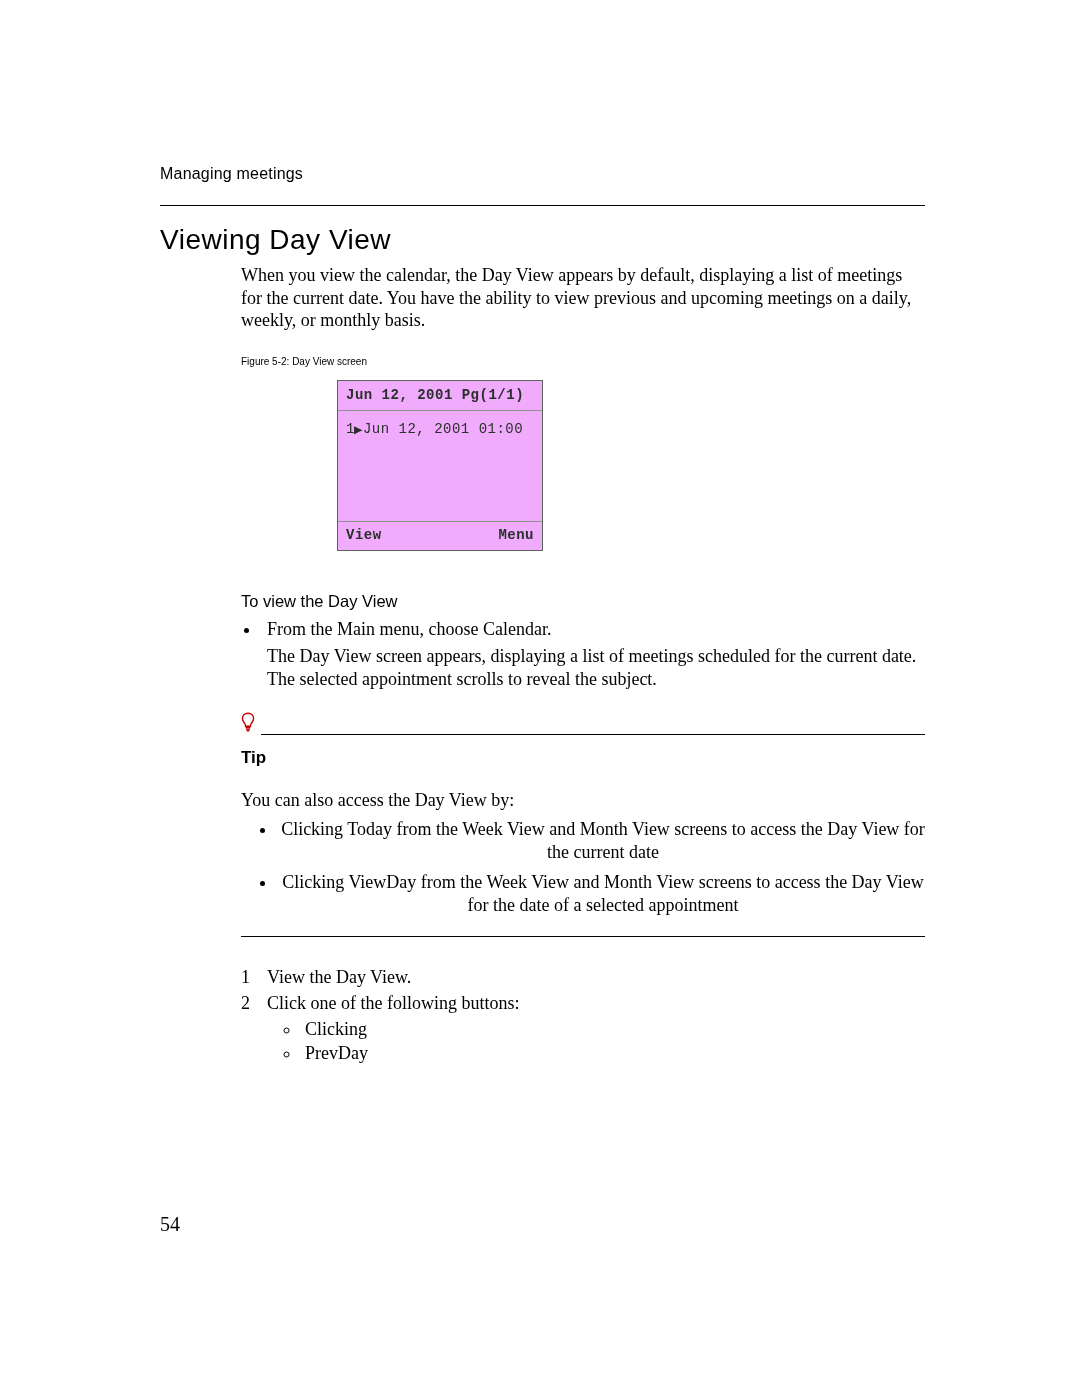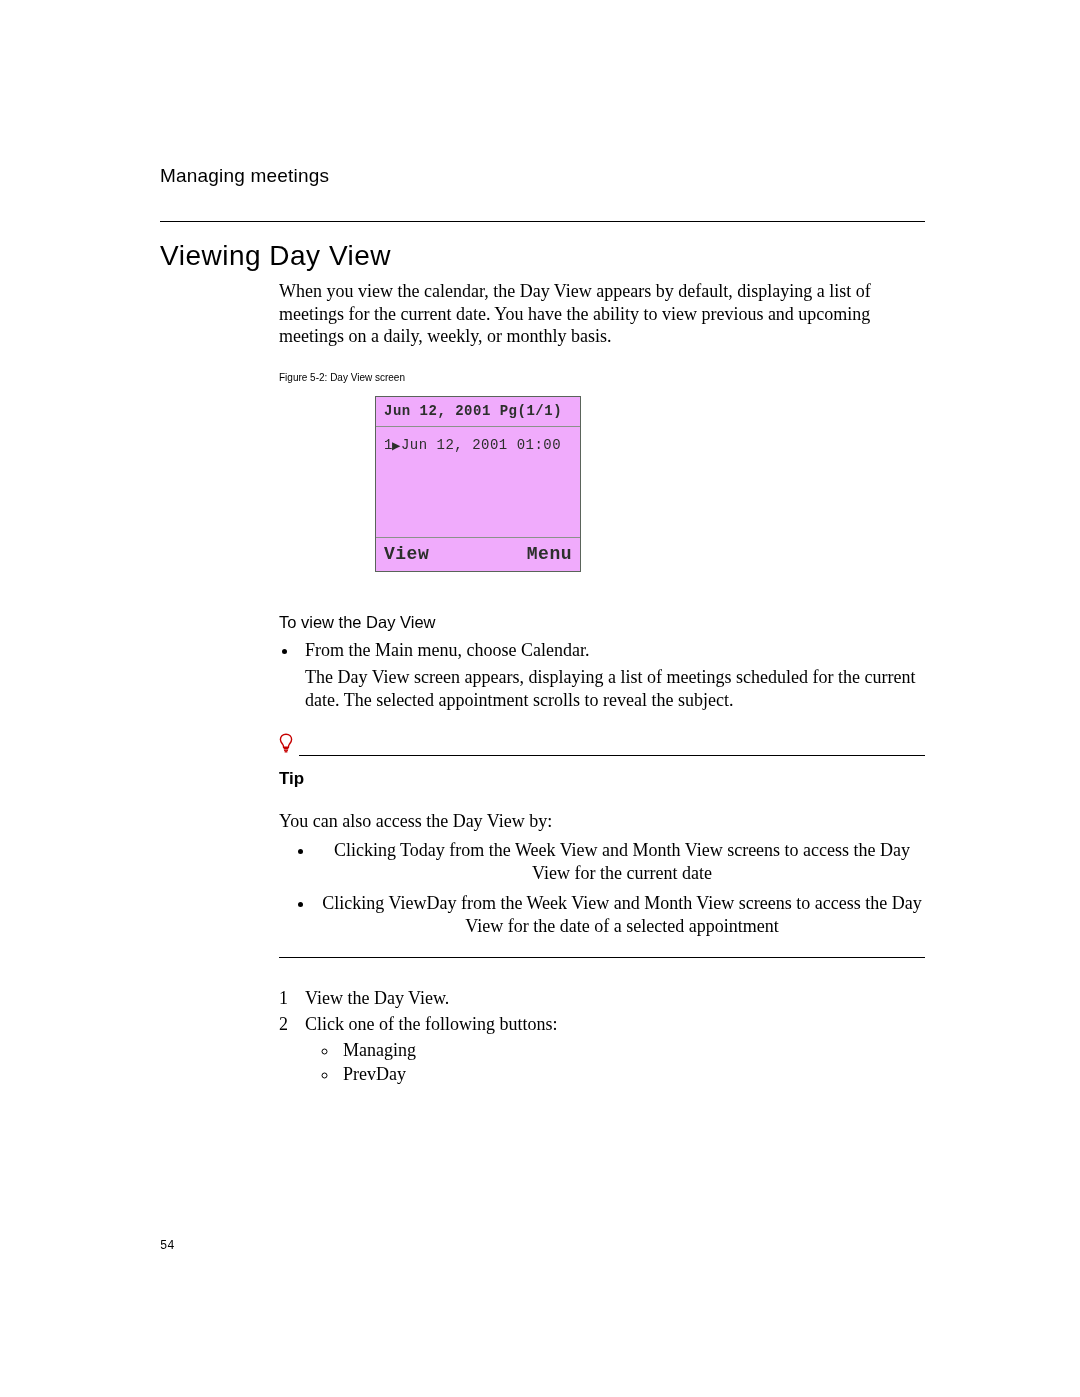--- a/index.html
+++ b/index.html
@@ -11,38 +11,38 @@
   }
   .page {
     width: 1080px;
     height: 1397px;
     position: relative;
     box-sizing: border-box;
     padding: 165px 155px 0 160px;
   }
   .chapter-header {
     font-family: Arial, Helvetica, sans-serif;
-    font-size: 19px;
+    font-size: 16px;
     letter-spacing: 0.2px;
-    margin-bottom: 34px;
+    margin-bottom: 22px;
   }
   .hr-top {
     border: none;
     border-top: 1.5px solid #000;
     margin: 0 0 18px 0;
   }
   .section-title {
     font-family: Arial, Helvetica, sans-serif;
     font-size: 28px;
     font-weight: 400;
     letter-spacing: 0.5px;
     margin: 0 0 8px 0;
   }
   .body-block {
-    margin-left: 119px;
+    margin-left: 81px;
     font-size: 18px;
     line-height: 1.25;
   }
   .intro-para {
     margin: 0 0 24px 0;
   }
   .figure-caption {
     font-family: Arial, Helvetica, sans-serif;
     font-size: 10px;
     margin: 0 0 12px 0;
@@ -75,21 +75,21 @@
   .screen-cursor {
     display: inline-block;
     position: relative;
     top: 1px;
   }
   .screen-foot {
     display: flex;
     justify-content: space-between;
     padding: 5px 8px 6px 8px;
     border-top: 1px solid #8a938a;
-    font-size: 18px;
+    font-size: 14px;
     font-weight: bold;
     letter-spacing: 0.5px;
     gap: 12px;
   }
   .subhead {
     font-family: Arial, Helvetica, sans-serif;
     font-size: 16.5px;
     margin: 0 0 6px 0;
   }
   ul.proc {
@@ -178,23 +178,23 @@
     padding-left: 24px;
   }
   ul.sub-bullets > li {
     font-size: 18px;
     line-height: 1.35;
     padding-left: 4px;
   }
   .page-number {
     position: absolute;
     left: 160px;
-    bottom: 144px;
-    font-family: Liberation Mono, monospace;
-    font-size: 12px;
+    bottom: 161px;
+    font-family: Liberation Serif, serif;
+    font-size: 20px;
   }
 </style>
 </head>
 <body>
 
 <div class="page">
 
   <div class="chapter-header">Managing meetings</div>
   <hr class="hr-top">
 
@@ -248,21 +248,21 @@
         </div>
       </div>
       <hr class="tip-bottom-rule">
     </div>
 
     <ol class="steps">
       <li>View the Day View.</li>
       <li>
         <span>Click one of the following buttons:</span>
         <ul class="sub-bullets">
-          <li>Managing</li>
+          <li>Clicking</li>
           <li>PrevDay</li>
         </ul>
       </li>
     </ol>
 
   </div>
 
   <div class="page-number">54</div>
 </div>
 

